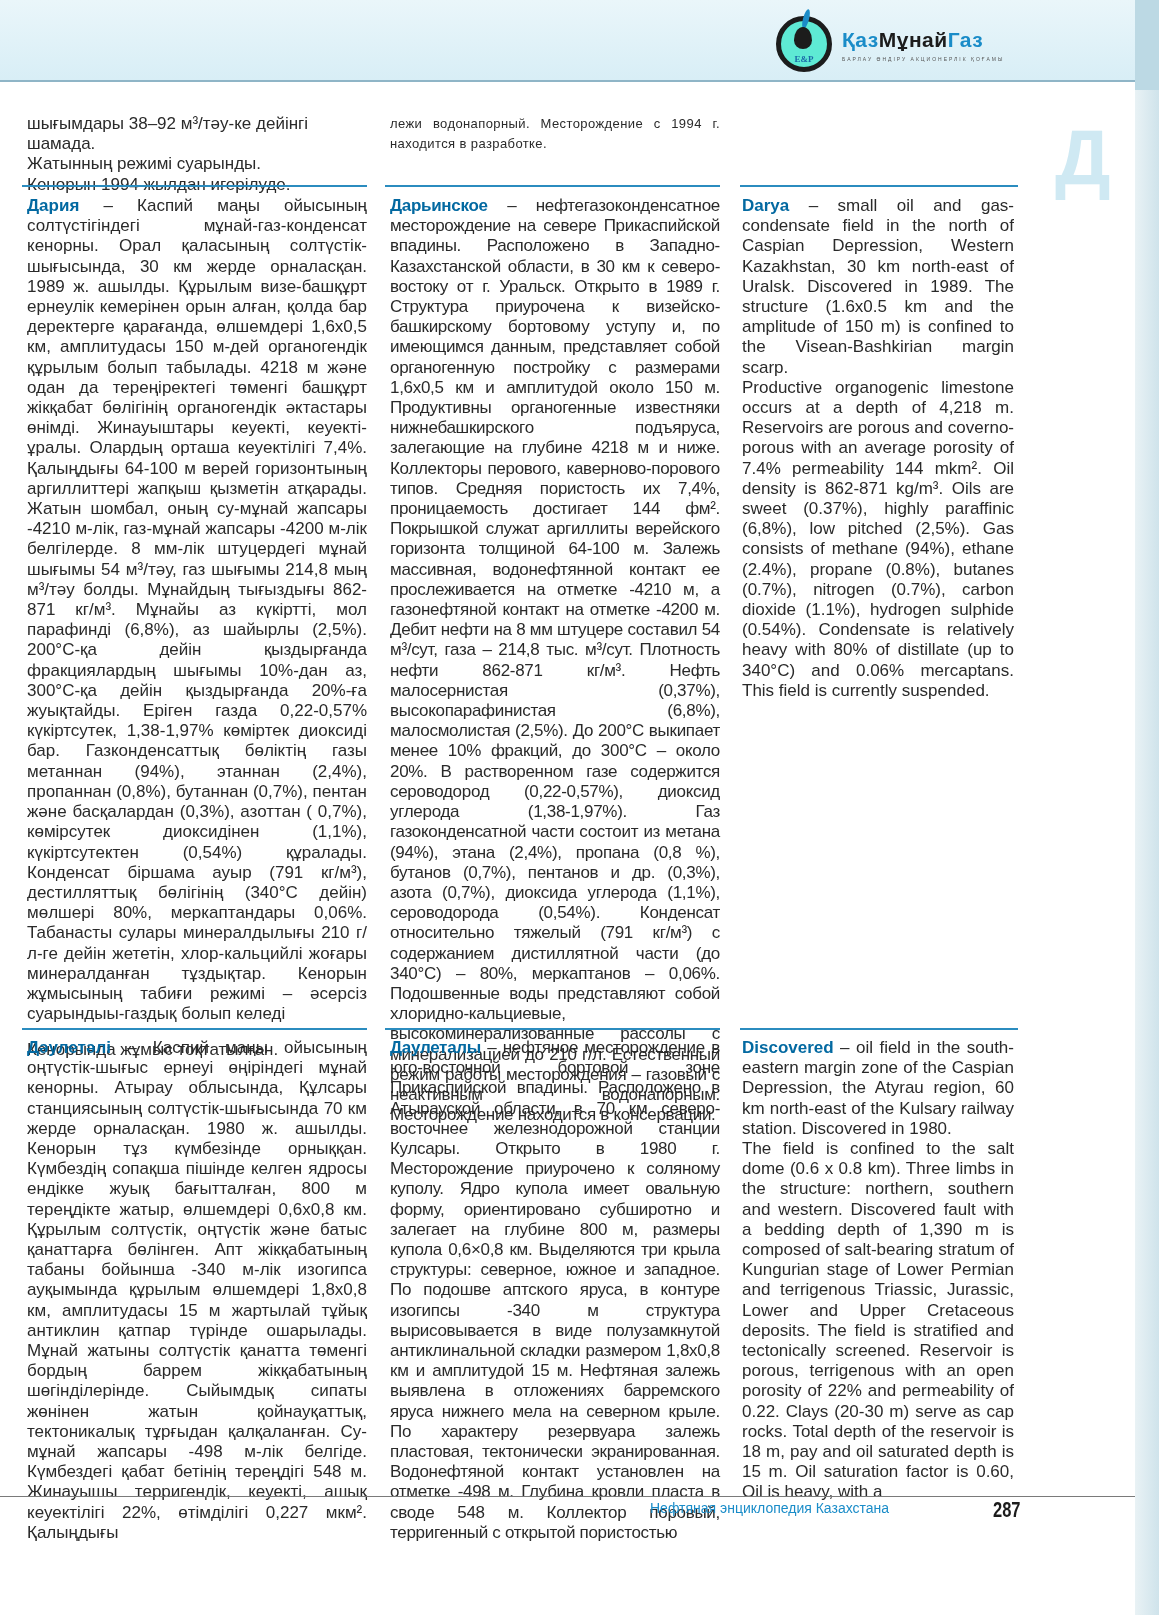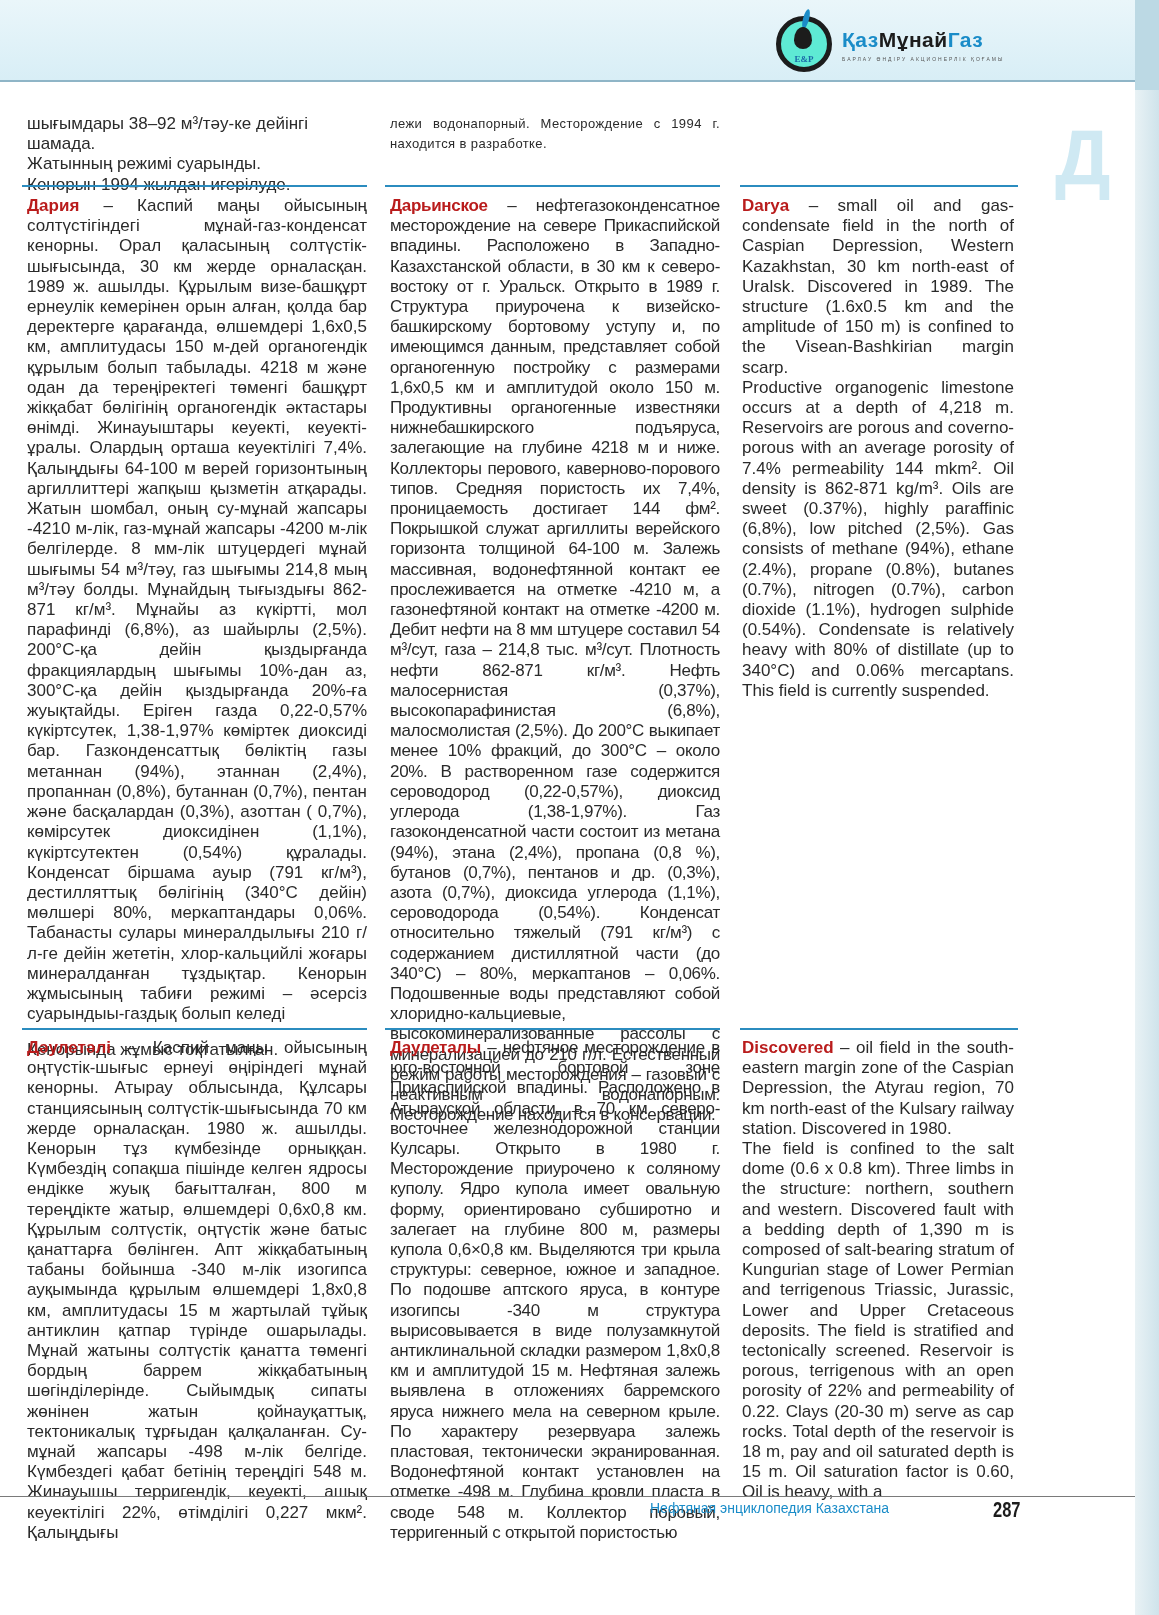--- a/index.html
+++ b/index.html
@@ -17,21 +17,21 @@
   .logo-name{font-size:21px;font-weight:bold;color:#1a8cc8;letter-spacing:0.5px;line-height:28px;}
   .logo-name .dark{color:#1c1c1c;}
   .logo-sub{font-size:5px;letter-spacing:2px;color:#555;margin-top:2px;}
   .letter-mark{position:absolute;left:1055px;top:118px;font-size:78px;font-weight:bold;color:#cfe9f3;line-height:78px;}
   .col{position:absolute;font-size:17px;line-height:20.2px;text-align:justify;}
   .col p{margin:0;}
   .c1{left:27px;width:340px;}
   .c2{left:390px;width:330px;}
   .c3{left:742px;width:272px;}
   .rule{position:absolute;height:2px;background:#2b8cbf;}
-  b.term{font-weight:bold;color:#b91c1c;}
+  b.term{font-weight:bold;color:#0369a1;}
   .footer-rule{position:absolute;left:0;top:1496px;width:1135px;height:1px;background:#7a7a7a;}
   .footer-title{position:absolute;left:650px;top:1500px;font-size:14px;color:#1a8cc8;}
   .page-num{position:absolute;left:993px;top:1497px;font-size:22px;font-weight:bold;color:#1c1c1c;transform:scaleX(0.75);transform-origin:left;}
 </style>
 </head>
 <body>
 
 <div class="header-band"></div>
 <div class="header-rule"></div>
 <div class="right-strip">
@@ -81,19 +81,19 @@
 <div class="rule" style="left:385px;top:1028px;width:335px;"></div>
 <div class="rule" style="left:740px;top:1028px;width:278px;"></div>
 
 <div class="col c1" style="top:1038px;">
   <p><b class="term">Дәулетәлі</b><span> – Каспий маңы ойысының оңтүстік-шығыс ернеуі өңіріндегі мұнай кенорны. Атырау облысында, Құлсары станциясының солтүстік-шығысында 70 км жерде орналасқан. 1980 ж. ашылды. Кенорын тұз күмбезінде орныққан. Күмбездің сопақша пішінде келген ядросы ендікке жуық бағытталған, 800 м тереңдікте жатыр, өлшемдері 0,6x0,8 км. Құрылым солтүстік, оңтүстік және батыс қанаттарға бөлінген. Апт жікқабатының табаны бойынша -340 м-лік изогипса ауқымында құрылым өлшемдері 1,8x0,8 км, амплитудасы 15 м жартылай тұйық антиклин қатпар түрінде ошарылады. Мұнай жатыны солтүстік қанатта төменгі бордың баррем жікқабатының шөгінділерінде. Сыйымдық сипаты жөнінен жатын қойнауқаттық, тектоникалық тұрғыдан қалқаланған. Су-мұнай жапсары -498 м-лік белгіде. Күмбездегі қабат бетінің тереңдігі 548 м. Жинауышы терригендік, кеуекті, ашық кеуектілігі 22%, өтімділігі 0,227 мкм². Қалыңдығы</span></p>
 </div>
 <div class="col c2" style="top:1038px;letter-spacing:-0.3px;">
   <p><b class="term">Даулеталы</b><span> – нефтяное месторождение в юго-восточной бортовой зоне Прикаспийской впадины. Расположено в Атырауской области, в 70 км северо-восточнее железнодорожной станции Кулсары. Открыто в 1980 г. Месторождение приурочено к соляному куполу. Ядро купола имеет овальную форму, ориентировано субширотно и залегает на глубине 800 м, размеры купола 0,6×0,8 км. Выделяются три крыла структуры: северное, южное и западное. По подошве аптского яруса, в контуре изогипсы -340 м структура вырисовывается в виде полузамкнутой антиклинальной складки размером 1,8x0,8 км и амплитудой 15 м. Нефтяная залежь выявлена в отложениях барремского яруса нижнего мела на северном крыле. По характеру резервуара залежь пластовая, тектонически экранированная. Водонефтяной контакт установлен на отметке -498 м. Глубина кровли пласта в своде 548 м. Коллектор поровый, терригенный с открытой пористостью</span></p>
 </div>
 <div class="col c3" style="top:1038px;">
-  <p><b class="term">Discovered</b><span> – oil field in the south-eastern margin zone of the Caspian Depression, the Atyrau region, 70 km north-east of the Kulsary railway station. Discovered in 1980.</span></p>
+  <p><b class="term">Discovered</b><span> – oil field in the south-eastern margin zone of the Caspian Depression, the Atyrau region, 60 km north-east of the Kulsary railway station. Discovered in 1980.</span></p>
   <p>The field is confined to the salt dome (0.6 x 0.8 km). Three limbs in the structure: northern, southern and western. Discovered fault with a bedding depth of 1,390 m is composed of salt-bearing stratum of Kungurian stage of Lower Permian and terrigenous Triassic, Jurassic, Lower and Upper Cretaceous deposits. The field is stratified and tectonically screened. Reservoir is porous, terrigenous with an open porosity of 22% and permeability of 0.22. Clays (20-30 m) serve as cap rocks. Total depth of the reservoir is 18 m, pay and oil saturated depth is 15 m. Oil saturation factor is 0.60, Oil is heavy, with a</p>
 </div>
 
 <div class="footer-rule"></div>
 <div class="footer-title">Нефтяная энциклопедия Казахстана</div>
 <div class="page-num">287</div>
 
 </body></html>

